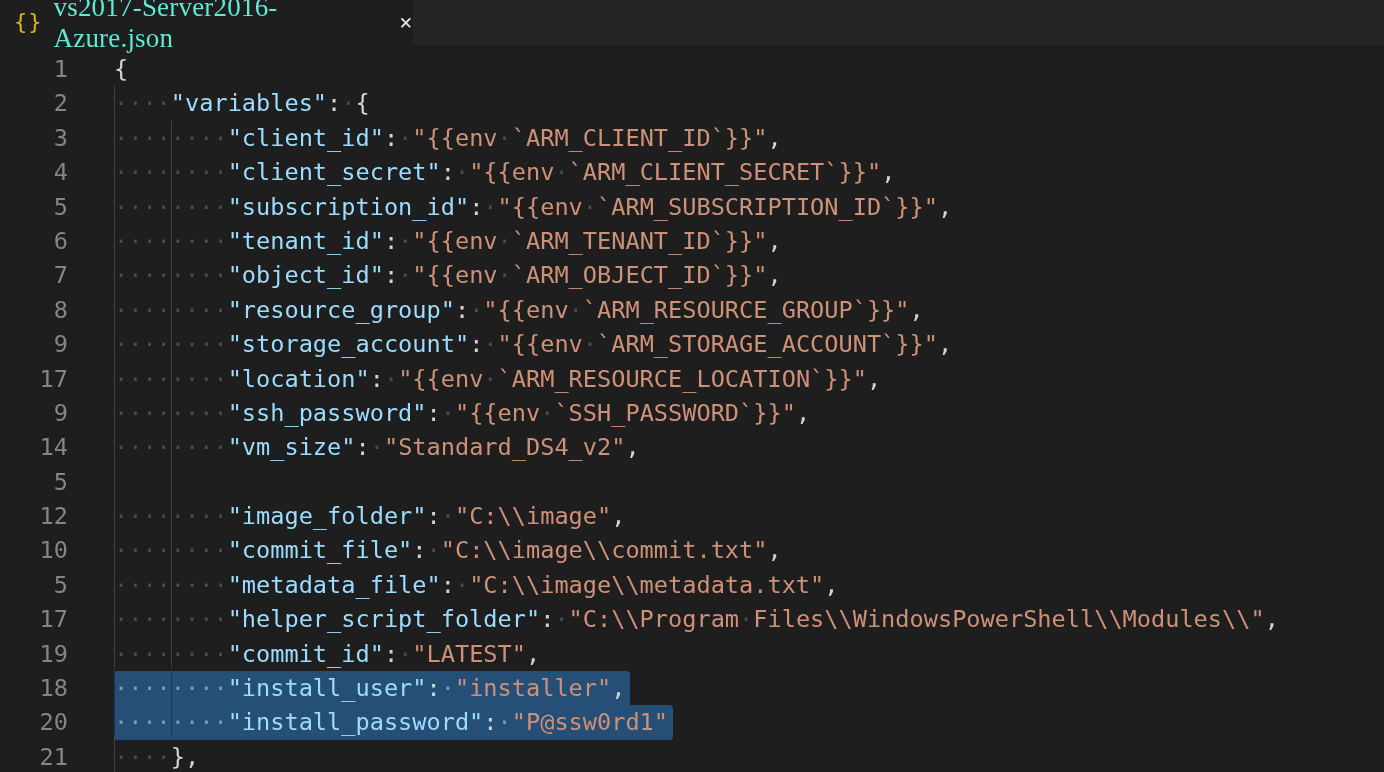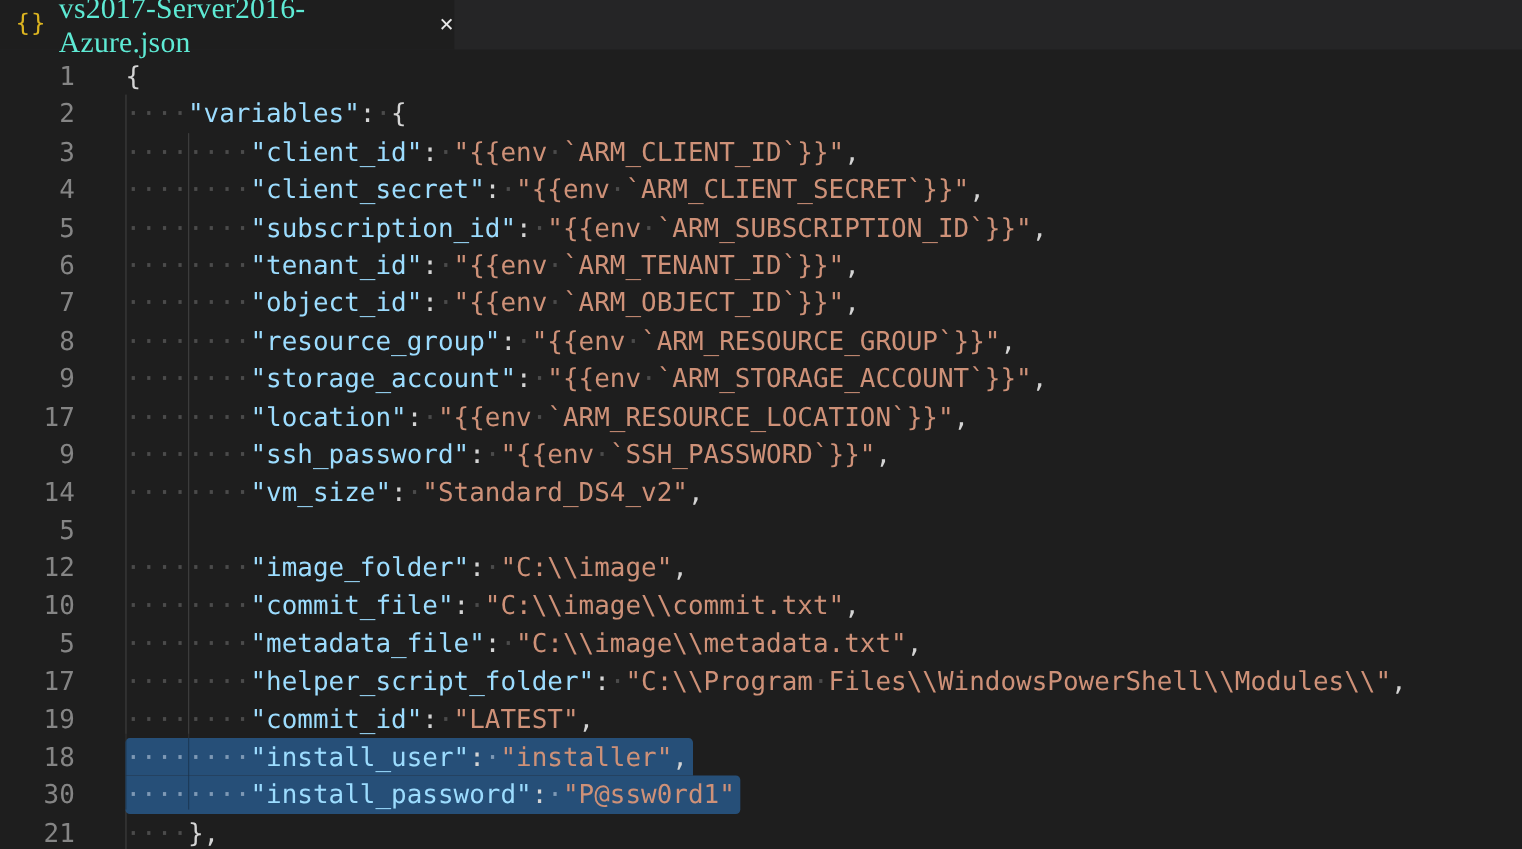--- a/index.html
+++ b/index.html
@@ -101,15 +101,15 @@
     <div class="line"><span class="ln">17</span><span class="txt"><span class="w">········</span><span class="k">"location"</span><span class="p">:</span><span class="w">·</span><span class="s">"{{env</span><span class="w">·</span><span class="s">`ARM_RESOURCE_LOCATION`}}"</span><span class="p">,</span></span></div>
     <div class="line"><span class="ln">9</span><span class="txt"><span class="w">········</span><span class="k">"ssh_password"</span><span class="p">:</span><span class="w">·</span><span class="s">"{{env</span><span class="w">·</span><span class="s">`SSH_PASSWORD`}}"</span><span class="p">,</span></span></div>
     <div class="line"><span class="ln">14</span><span class="txt"><span class="w">········</span><span class="k">"vm_size"</span><span class="p">:</span><span class="w">·</span><span class="s">"Standard_DS4_v2"</span><span class="p">,</span></span></div>
     <div class="line"><span class="ln">5</span><span class="txt"></span></div>
     <div class="line"><span class="ln">12</span><span class="txt"><span class="w">········</span><span class="k">"image_folder"</span><span class="p">:</span><span class="w">·</span><span class="s">"C:\\image"</span><span class="p">,</span></span></div>
     <div class="line"><span class="ln">10</span><span class="txt"><span class="w">········</span><span class="k">"commit_file"</span><span class="p">:</span><span class="w">·</span><span class="s">"C:\\image\\commit.txt"</span><span class="p">,</span></span></div>
     <div class="line"><span class="ln">5</span><span class="txt"><span class="w">········</span><span class="k">"metadata_file"</span><span class="p">:</span><span class="w">·</span><span class="s">"C:\\image\\metadata.txt"</span><span class="p">,</span></span></div>
     <div class="line"><span class="ln">17</span><span class="txt"><span class="w">········</span><span class="k">"helper_script_folder"</span><span class="p">:</span><span class="w">·</span><span class="s">"C:\\Program</span><span class="w">·</span><span class="s">Files\\WindowsPowerShell\\Modules\\"</span><span class="p">,</span></span></div>
     <div class="line"><span class="ln">19</span><span class="txt"><span class="w">········</span><span class="k">"commit_id"</span><span class="p">:</span><span class="w">·</span><span class="s">"LATEST"</span><span class="p">,</span></span></div>
     <div class="line"><span class="ln">18</span><span class="txt"><span class="sel sel-top"><span class="w">········</span><span class="k">"install_user"</span><span class="p">:</span><span class="w">·</span><span class="s">"installer"</span><span class="p">,</span></span></span></div>
-    <div class="line"><span class="ln">30</span><span class="txt"><span class="sel sel-bottom"><span class="w">········</span><span class="k">"install_password"</span><span class="p">:</span><span class="w">·</span><span class="s">"P@ssw0rd1"</span></span></span></div>
+    <div class="line"><span class="ln">20</span><span class="txt"><span class="sel sel-bottom"><span class="w">········</span><span class="k">"install_password"</span><span class="p">:</span><span class="w">·</span><span class="s">"P@ssw0rd1"</span></span></span></div>
     <div class="line"><span class="ln">21</span><span class="txt"><span class="w">····</span><span class="p">},</span></span></div>
   </div>
 
 </body></html>

